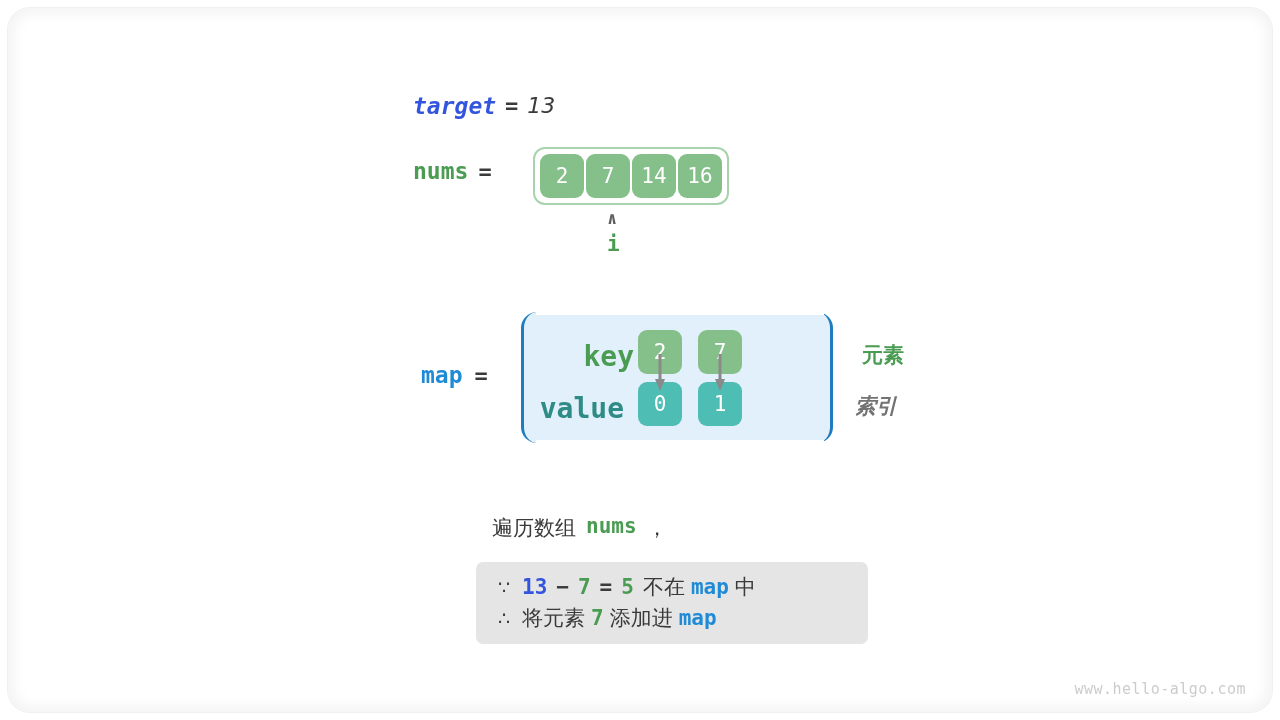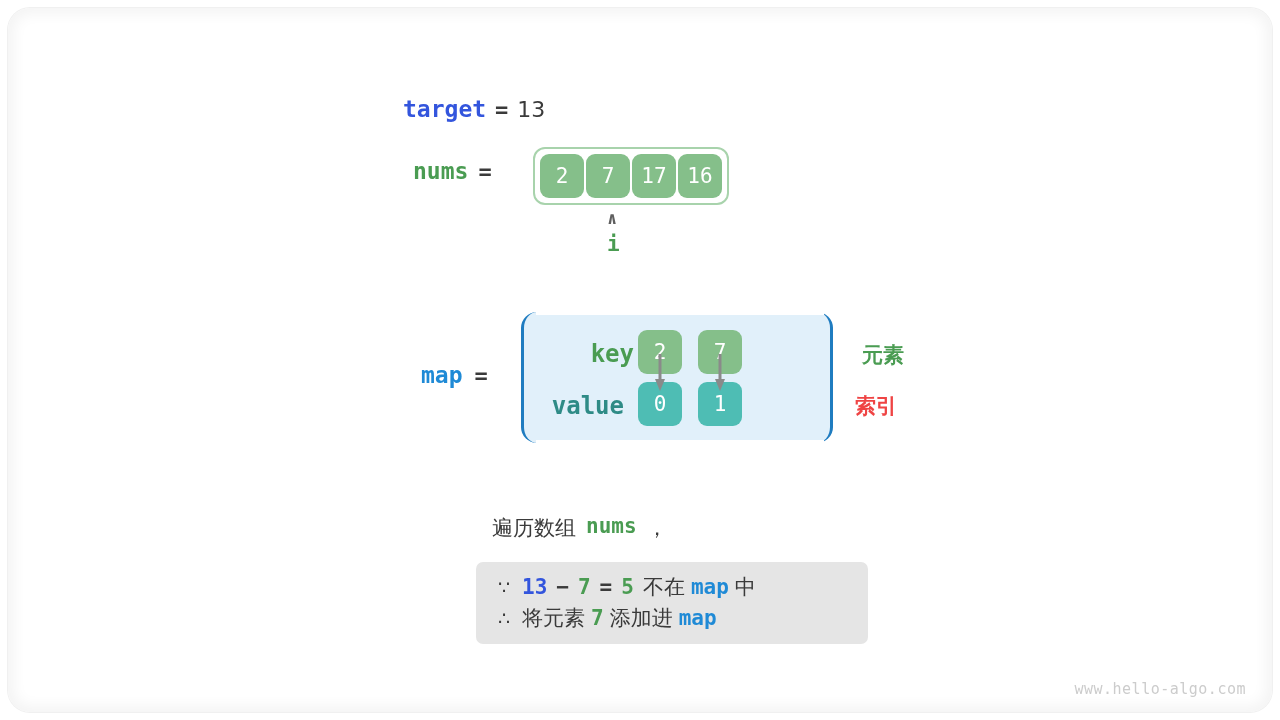--- a/index.html
+++ b/index.html
@@ -35,26 +35,26 @@
     background: #ffffff;
     box-shadow: 0 0 0 1px #f0f0f0, 0 0 14px 6px #f4f4f4 inset;
   }
   .cjk {
     font-family: "DejaVu Sans", "Liberation Sans", sans-serif;
   }
 
   
   .target-row {
     position: absolute;
-    left: 403px;
+    left: 413px;
     top: 93px;
     height: 32px;
     display: flex;
-    align-items: center;
     white-space: pre;
+    font-style: italic;
   }
   .lbl-target {
     font-family: "DejaVu Sans Mono", monospace;
     font-size: 23px;
     font-weight: bold;
     color: #3355dd;
     letter-spacing: 0px;
   }
   .eq {
     font-family: "DejaVu Sans Mono", monospace;
@@ -184,21 +184,21 @@
   .map-panel::after  { bottom: -2px; }
 
   .map-inner {
     position: absolute;
     left: 0; top: 0;
     width: 100%; height: 100%;
   }
   .row-label {
     position: absolute;
     font-family: "DejaVu Sans Mono", monospace;
-    font-size: 24px;
+    font-size: 28px;
     font-weight: bold;
     text-align: right;
   }
   .row-label.key   { left: 28px;  top: 28px; width: 82px; color: #4a9c52; }
   .row-label.value { left: 8px;  top: 80px; width: 92px; color: #2e8b86; }
 
   .map-cell {
     position: absolute;
     width: 44px;
     height: 44px;
@@ -225,21 +225,21 @@
   .map-arrow.a0 { left: 130px; }
   .map-arrow.a1 { left: 190px; }
 
   .side-label {
     position: absolute;
     font-family: "DejaVu Sans", sans-serif;
     font-size: 21px;
     font-weight: bold;
   }
   .side-label.elem  { left: 855px; top: 341px; color: #4a9c52; margin-left: 7px; }
-  .side-label.index { left: 855px; top: 392px; color: #ef4444; }
+  .side-label.index { left: 855px; top: 392px; color: #737373; font-style: italic; }
 
   
   .caption {
     position: absolute;
     left: 492px;
     top: 514px;
     font-size: 21px;
     color: #3a3a3a;
     white-space: pre;
     display: flex;
@@ -332,21 +332,21 @@
   </div>
 
   <div class="nums-row">
     <span class="lbl-nums">nums</span>
     <span class="nums-eq">=</span>
   </div>
 
   <div class="array-frame">
     <div class="cell">2</div>
     <div class="cell">7</div>
-    <div class="cell">17</div>
+    <div class="cell">14</div>
     <div class="cell">16</div>
   </div>
 
   <div class="pointer-caret">∧</div>
   <div class="pointer-label">i</div>
 
   <div class="lbl-map-wrap">
     <span class="lbl-map">map</span>
     <span class="map-eq">=</span>
   </div>

